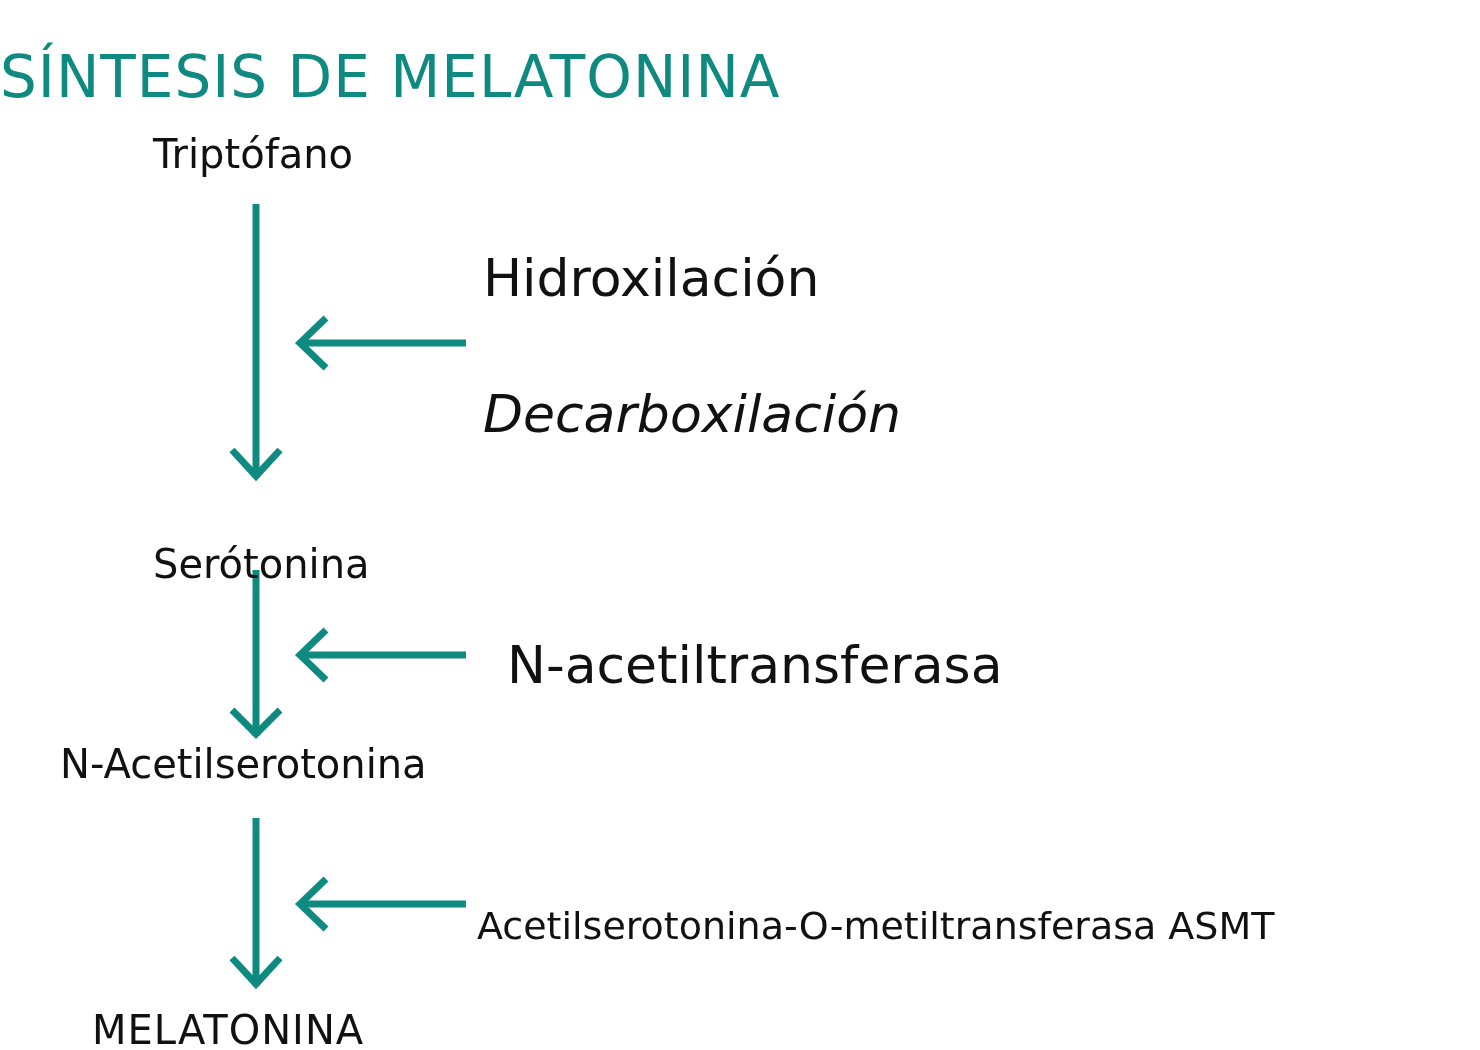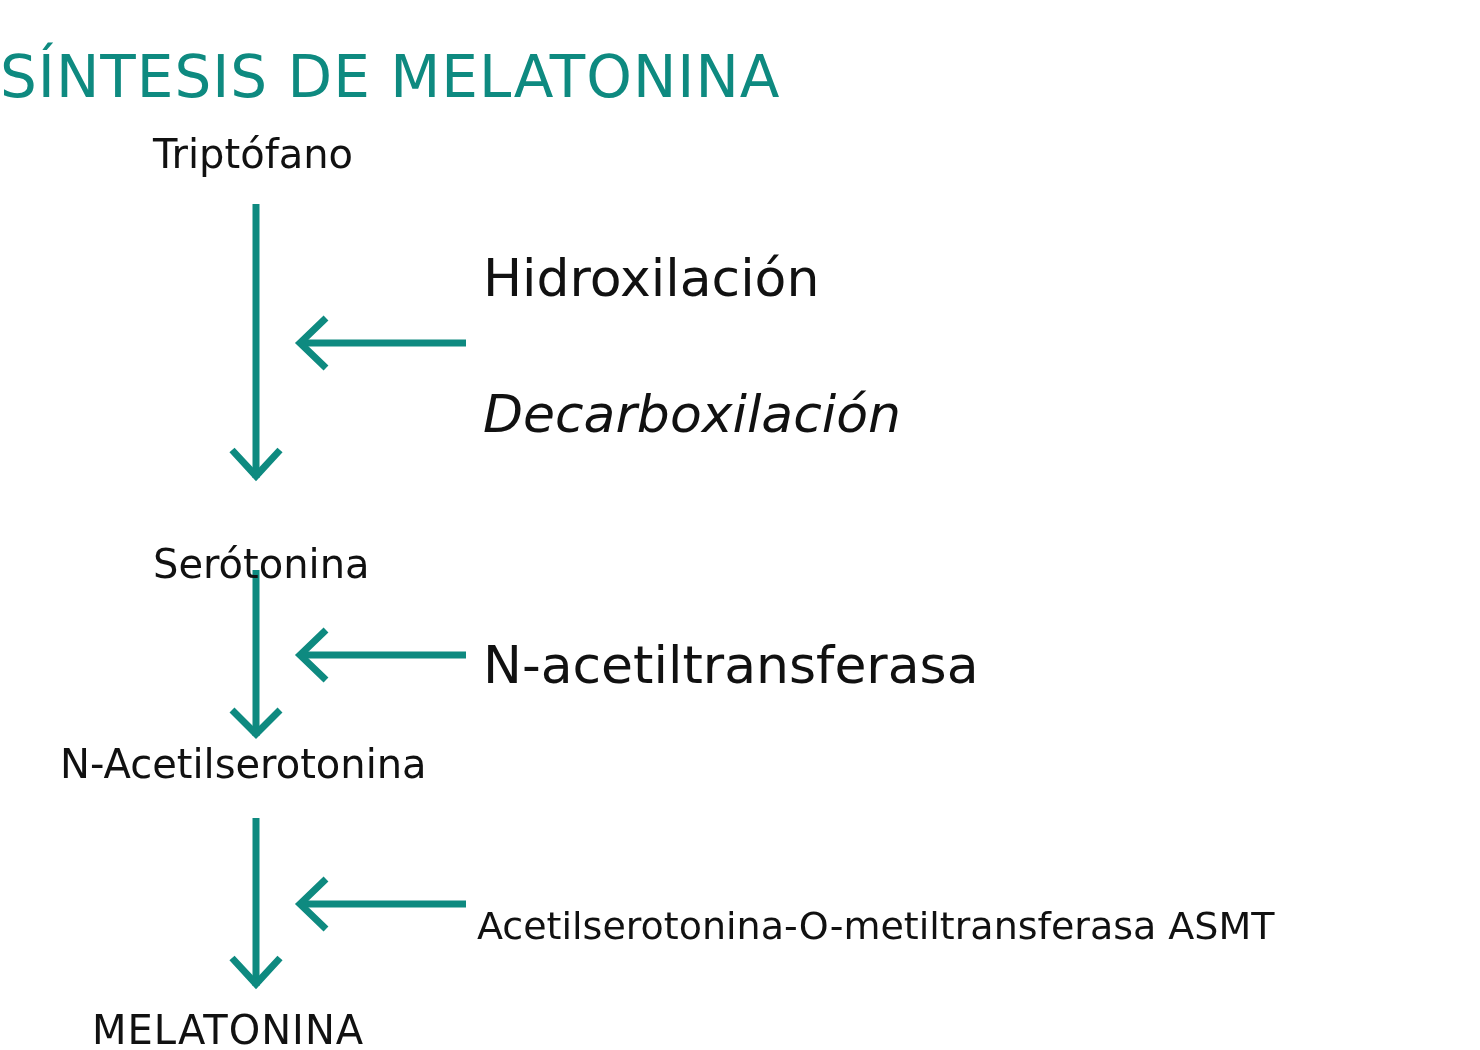--- a/index.html
+++ b/index.html
@@ -43,14 +43,14 @@
   </g>
 </svg>
 
 <div class="node" style="left:153px;top:130px;">Triptófano</div>
 <div class="node" style="left:153px;top:516px;margin-top:24px;">Serótonina</div>
 <div class="node" style="left:60px;top:740px;">N-Acetilserotonina</div>
 <div class="node" style="left:92px;top:1006px;letter-spacing:1px;">MELATONINA</div>
 
 <div class="enz" style="left:483px;top:254px;">Hidroxilación</div>
 <div class="enz" style="left:483px;top:390px;font-style:italic;">Decarboxilación</div>
-<div class="enz" style="left:483px;top:641px;">N-acetiltransferasa</div>
+<div class="enz" style="left:507px;top:641px;">N-acetiltransferasa</div>
 <div class="enz" style="left:477px;top:882px;font-size:38px;margin-top:20px;">Acetilserotonina-O-metiltransferasa ASMT</div>
 
 </body></html>

